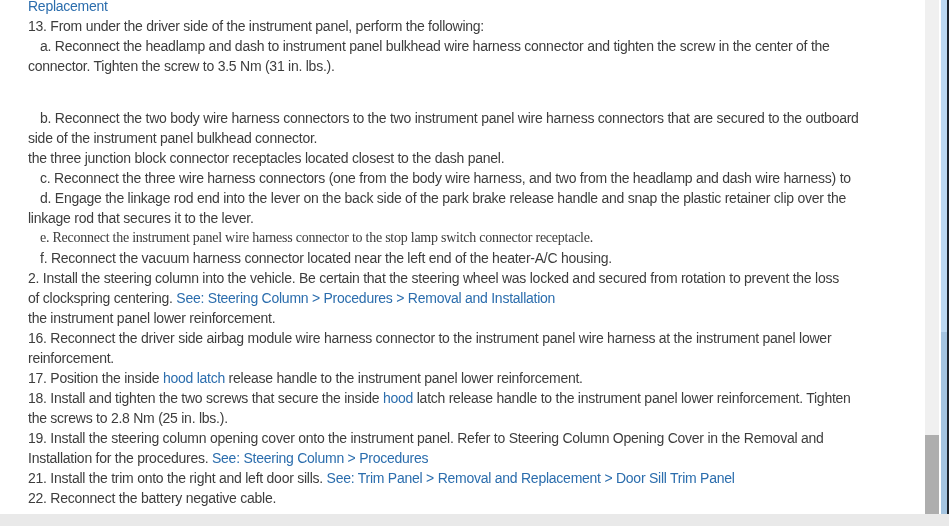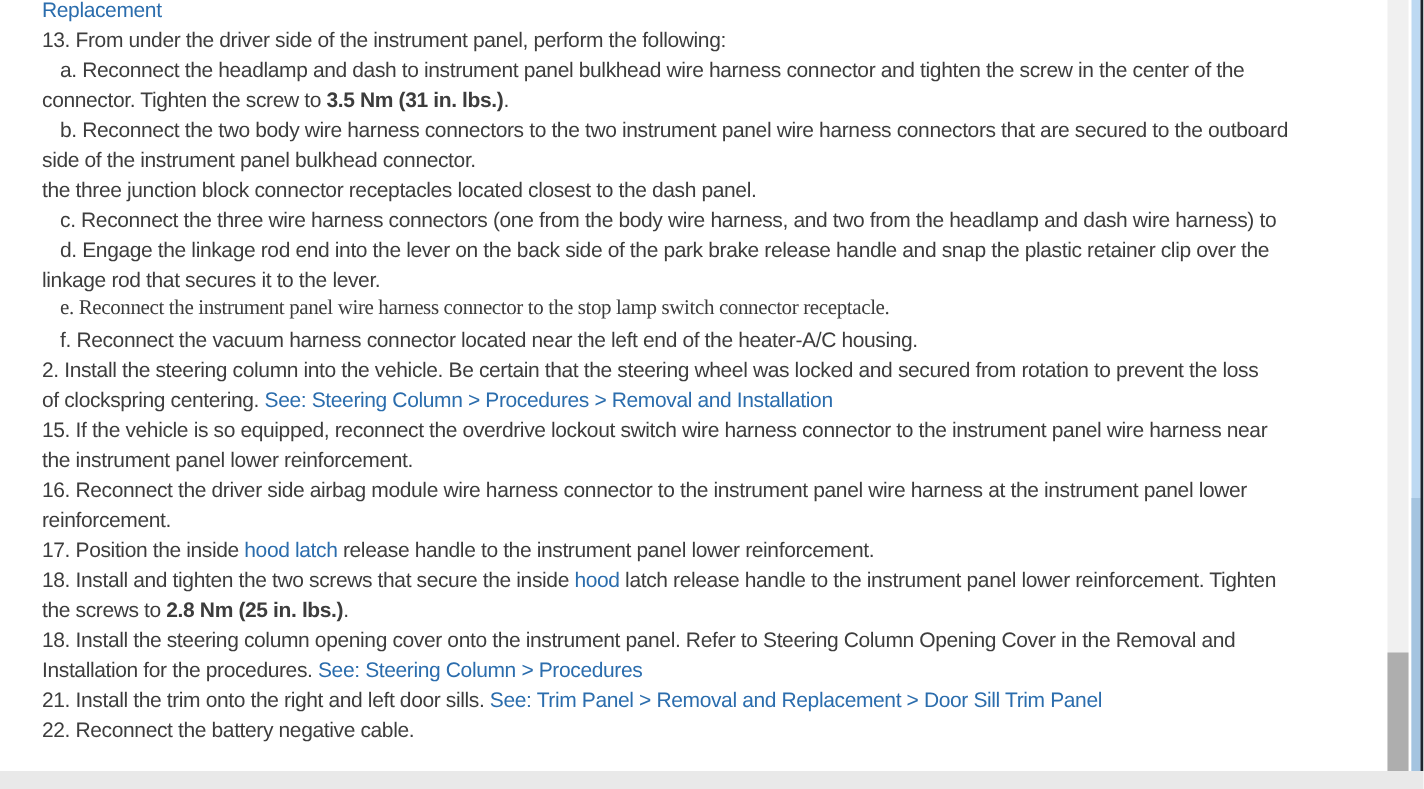--- a/index.html
+++ b/index.html
@@ -36,21 +36,21 @@
     line-height: 20px;
     letter-spacing: -0.25px;
   }
   .line {
     height: 20px;
     white-space: pre;
     overflow: visible;
   }
   .seg-text { color: var(--text-color); }
   .seg-link { color: var(--link-color); cursor: pointer; }
-  .seg-bold { color: var(--text-color); font-weight: bold; }
+  .seg-bold { color: var(--text-color); font-weight: normal; }
 
   
   .vscroll {
     position: absolute;
     top: 0;
     left: 925px;
     width: 14px;
     height: 526px;
     background: var(--scrollbar-track);
   }
@@ -107,38 +107,37 @@
 </style>
 </head>
 <body>
 
 <div class="screen">
   <div class="doc">
       <div class="line"><span class="seg-link">Replacement</span></div>
       <div class="line"><span class="seg-text">13. From under the driver side of the instrument panel, perform the following:</span></div>
       <div class="line" style="padding-left: 12px;"><span class="seg-text">a. Reconnect the headlamp and dash to instrument panel bulkhead wire harness connector and tighten the screw in the center of the</span></div>
       <div class="line"><span class="seg-text">connector. Tighten the screw to </span><span class="seg-bold">3.5 Nm (31 in. lbs.)</span><span class="seg-text">.</span></div>
-      <div class="line" style="padding-left: 12px;"><span class="seg-text">b. Reconnect the two body wire harness connectors to the two instrument panel wire harness connectors that are secured to the outboard</span></div>
+      <div class="line" style="padding-left: 12px; margin-top: 32px;"><span class="seg-text">b. Reconnect the two body wire harness connectors to the two instrument panel wire harness connectors that are secured to the outboard</span></div>
       <div class="line"><span class="seg-text">side of the instrument panel bulkhead connector.</span></div>
       <div class="line"><span class="seg-text">the three junction block connector receptacles located closest to the dash panel.</span></div>
       <div class="line" style="padding-left: 12px;"><span class="seg-text">c. Reconnect the three wire harness connectors (one from the body wire harness, and two from the headlamp and dash wire harness) to</span></div>
       <div class="line" style="padding-left: 12px;"><span class="seg-text">d. Engage the linkage rod end into the lever on the back side of the park brake release handle and snap the plastic retainer clip over the</span></div>
       <div class="line"><span class="seg-text">linkage rod that secures it to the lever.</span></div>
       <div class="line" style="padding-left: 12px; font-family: Liberation Serif, serif;"><span class="seg-text">e. Reconnect the instrument panel wire harness connector to the stop lamp switch connector receptacle.</span></div>
       <div class="line" style="padding-left: 12px;"><span class="seg-text">f. Reconnect the vacuum harness connector located near the left end of the heater-A/C housing.</span></div>
       <div class="line"><span class="seg-text">2. Install the steering column into the vehicle. Be certain that the steering wheel was locked and secured from rotation to prevent the loss</span></div>
       <div class="line"><span class="seg-text">of clockspring centering. </span><span class="seg-link">See: Steering Column &gt; Procedures &gt; Removal and Installation</span></div>
-      <div class="line"><span class="seg-text">15. If the vehicle is so equipped, reconnect the overdrive lockout switch wire harness connector to the instrument panel wire harness near</span></div>
       <div class="line"><span class="seg-text">the instrument panel lower reinforcement.</span></div>
       <div class="line"><span class="seg-text">16. Reconnect the driver side airbag module wire harness connector to the instrument panel wire harness at the instrument panel lower</span></div>
       <div class="line"><span class="seg-text">reinforcement.</span></div>
       <div class="line"><span class="seg-text">17. Position the inside </span><span class="seg-link">hood latch</span><span class="seg-text"> release handle to the instrument panel lower reinforcement.</span></div>
       <div class="line"><span class="seg-text">18. Install and tighten the two screws that secure the inside </span><span class="seg-link">hood</span><span class="seg-text"> latch release handle to the instrument panel lower reinforcement. Tighten</span></div>
       <div class="line"><span class="seg-text">the screws to </span><span class="seg-bold">2.8 Nm (25 in. lbs.)</span><span class="seg-text">.</span></div>
-      <div class="line"><span class="seg-text">18. Install the steering column opening cover onto the instrument panel. Refer to Steering Column Opening Cover in the Removal and</span></div>
+      <div class="line"><span class="seg-text">19. Install the steering column opening cover onto the instrument panel. Refer to Steering Column Opening Cover in the Removal and</span></div>
       <div class="line"><span class="seg-text">Installation for the procedures. </span><span class="seg-link">See: Steering Column &gt; Procedures</span></div>
       <div class="line"><span class="seg-text">21. Install the trim onto the right and left door sills. </span><span class="seg-link">See: Trim Panel &gt; Removal and Replacement &gt; Door Sill Trim Panel</span></div>
       <div class="line"><span class="seg-text">22. Reconnect the battery negative cable.</span></div>
     </div>
 
   <div class="vscroll">
     <div class="vthumb"></div>
   </div>
 
   <div class="hscroll">

